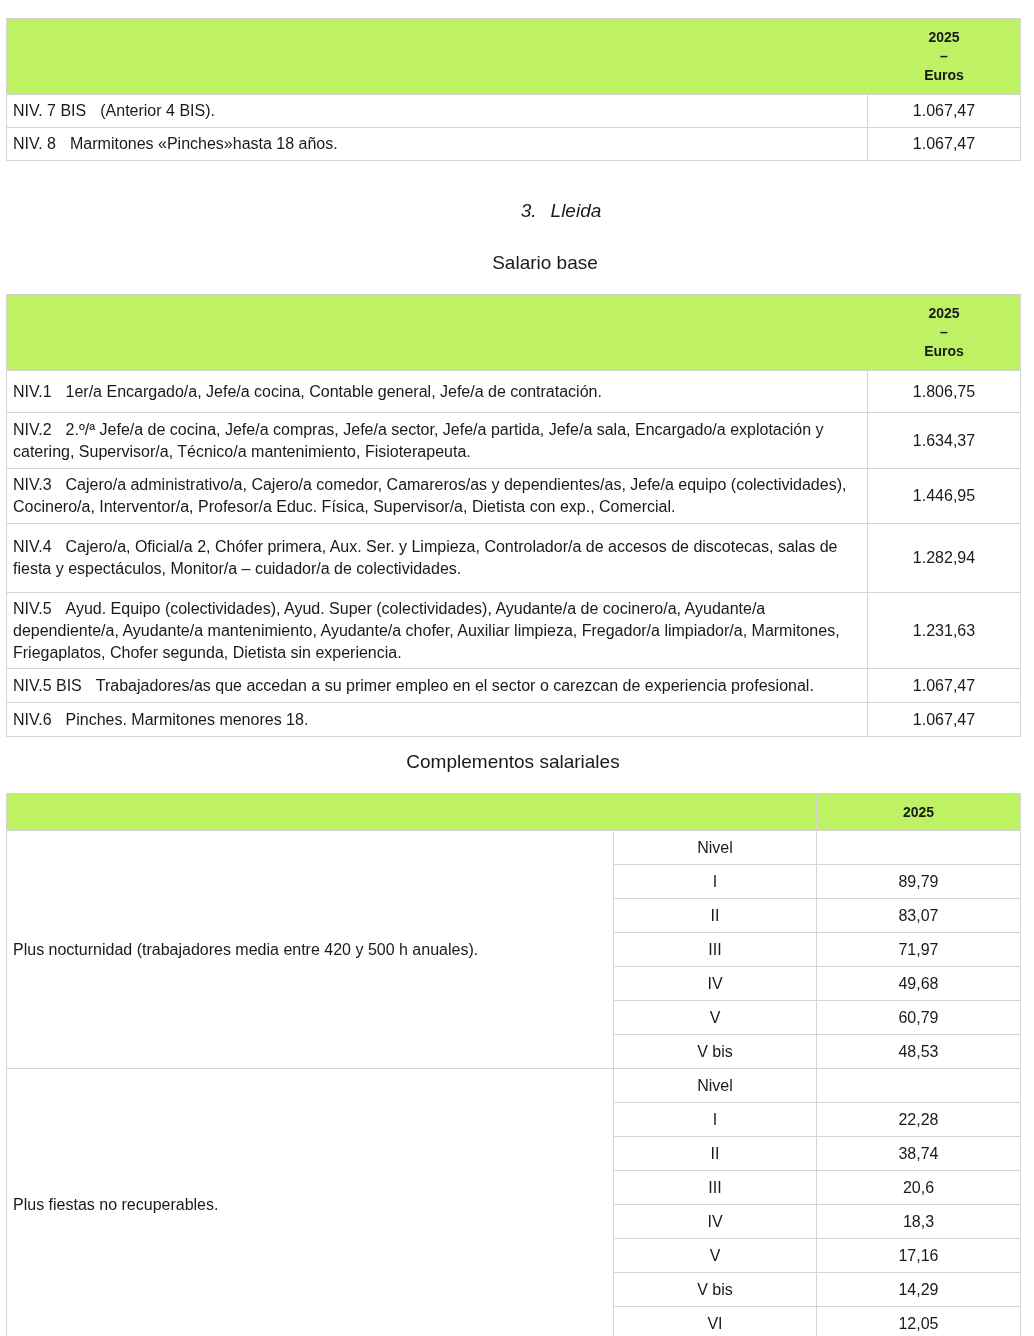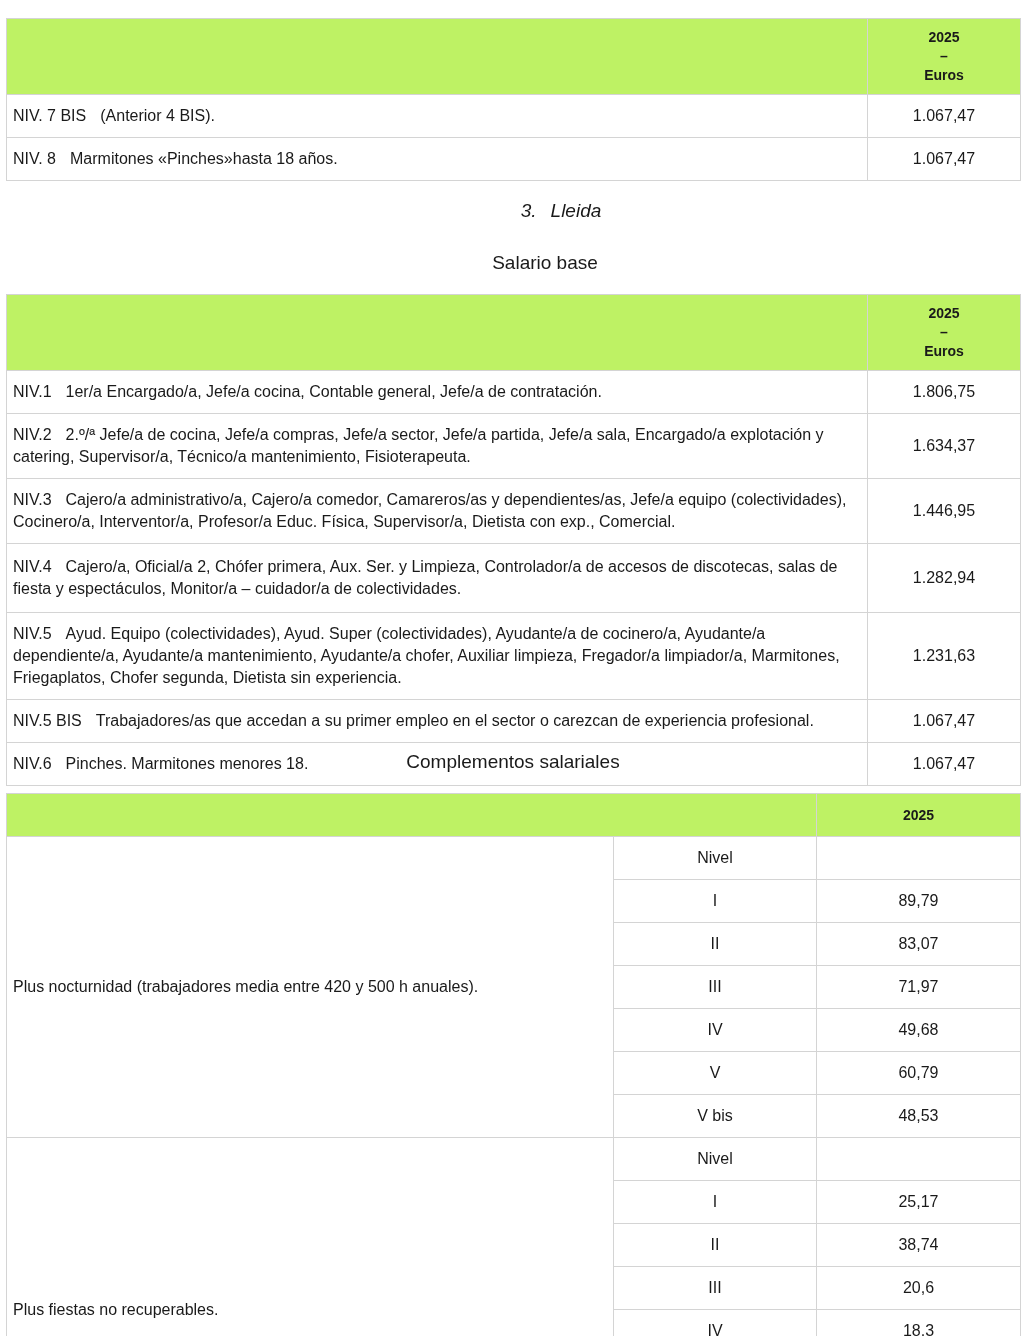--- a/index.html
+++ b/index.html
@@ -1,21 +1,21 @@
 <!DOCTYPE html>
 <html><head>
 <meta charset="utf-8">
 <style>
   html, body { margin: 0; padding: 0; background: #ffffff; }
   body {
     width: 1034px; height: 1336px; overflow: hidden; position: relative;
     font-family: "Liberation Sans", sans-serif; color: #1a1a1a; font-size: 16px;
   }
   table { border-collapse: collapse; position: absolute; left: 6px; width: 1014px; table-layout: fixed; }
-  td, th { border: 1px solid #d4d4d4; padding: 10px 6px; vertical-align: middle; line-height: 22px; }
+  td, th { border: 1px solid #d4d4d4; padding: 4px 6px; vertical-align: middle; line-height: 22px; }
   th { background: #bef264; font-weight: bold; font-size: 14px; text-align: center; }
   td.num { text-align: center; }
   td.desc { text-align: left; }
   .hdr-euros { line-height: 19px; padding: 8px 6px; }
   .section-title { position: absolute; left: 0; width: 1026px; text-align: center; font-size: 19px; }
   .italic { font-style: italic; }
   .gap { display: inline-block; width: 14px; }
 </style>
 </head>
 <body>
@@ -140,21 +140,21 @@
         <td class="num">48,53</td>
       </tr>
 
   <tr style="height:34px">
     <td class="desc" rowspan="8">Plus fiestas no recuperables.</td>
     <td class="num">Nivel</td>
     <td class="num"></td>
   </tr>
   <tr style="height:34px">
         <td class="num">I</td>
-        <td class="num">25,17</td>
+        <td class="num">22,28</td>
       </tr>
   <tr style="height:34px">
         <td class="num">II</td>
         <td class="num">38,74</td>
       </tr>
   <tr style="height:34px">
         <td class="num">III</td>
         <td class="num">20,6</td>
       </tr>
   <tr style="height:34px">

